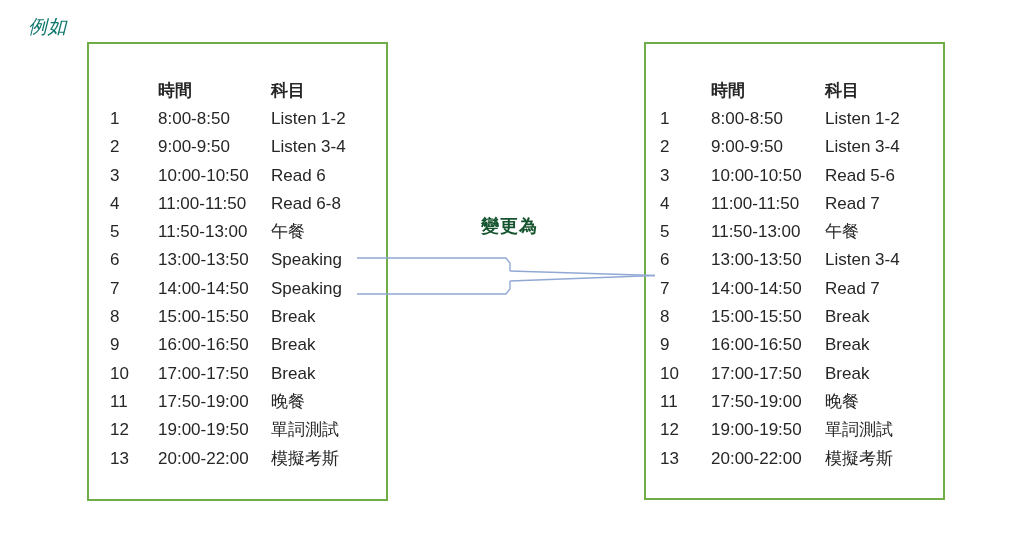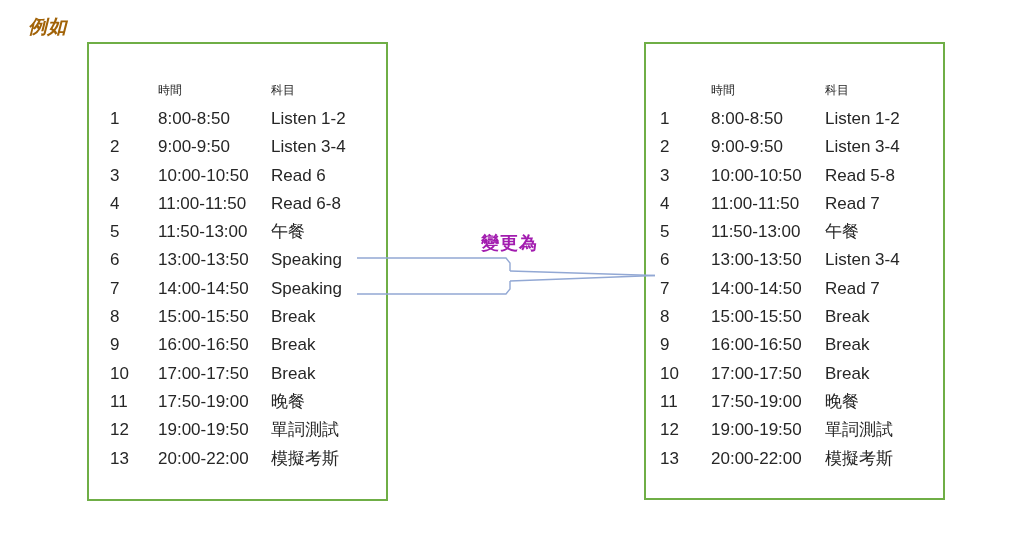--- a/index.html
+++ b/index.html
@@ -20,22 +20,22 @@
     overflow: hidden;
   }
 
   
   .caption {
     position: absolute;
     left: 28px;
     top: 14px;
     font-size: 19px;
     font-style: italic;
-    font-weight: 700;
-    color: #a16207;
+    font-weight: 400;
+    color: #0f766e;
     letter-spacing: 0.5px;
     white-space: nowrap;
   }
 
   
   .sched-box {
     position: absolute;
     box-sizing: border-box;
     background: #ffffff;
     border: 2.5px solid #6FAE46;
@@ -66,38 +66,39 @@
   #box-before .col-time { width: 113px; }
   #box-before .col-sub  { width: 140px; }
 
   
   #box-after .sched-table { top: 32px; }
   #box-after .col-idx  { width: 51px; padding-left: 14px; }
   #box-after .col-time { width: 114px; }
   #box-after .col-sub  { width: 136px; }
 
   .hdr td {
-    font-size: 12px;
+    font-size: 17px;
     color: #262626;
+    font-weight: bold;
   }
 
   .cjk {
     font-family: "DejaVu Sans", "Liberation Sans", sans-serif;
   }
 
   .highlight { color: #E8453F; }
 
   
   .mid-label {
     position: absolute;
     left: 481px;
-    top: 231px;
+    top: 214px;
     font-size: 18px;
     font-weight: 700;
-    color: #a21caf;
+    color: #14532d;
     letter-spacing: 1px;
     white-space: nowrap;
   }
 
   
   #connector {
     position: absolute;
     left: 340px;
     top: 240px;
     width: 330px;
@@ -203,21 +204,21 @@
             <td class="col-sub">Listen 1-2</td>
           </tr>
           <tr>
             <td class="col-idx">2</td>
             <td class="col-time">9:00-9:50</td>
             <td class="col-sub">Listen 3-4</td>
           </tr>
           <tr>
             <td class="col-idx">3</td>
             <td class="col-time">10:00-10:50</td>
-            <td class="col-sub">Read 5-8</td>
+            <td class="col-sub">Read 5-6</td>
           </tr>
           <tr>
             <td class="col-idx">4</td>
             <td class="col-time">11:00-11:50</td>
             <td class="col-sub">Read 7</td>
           </tr>
           <tr>
             <td class="col-idx">5</td>
             <td class="col-time">11:50-13:00</td>
             <td class="col-sub cjk">午餐</td>

